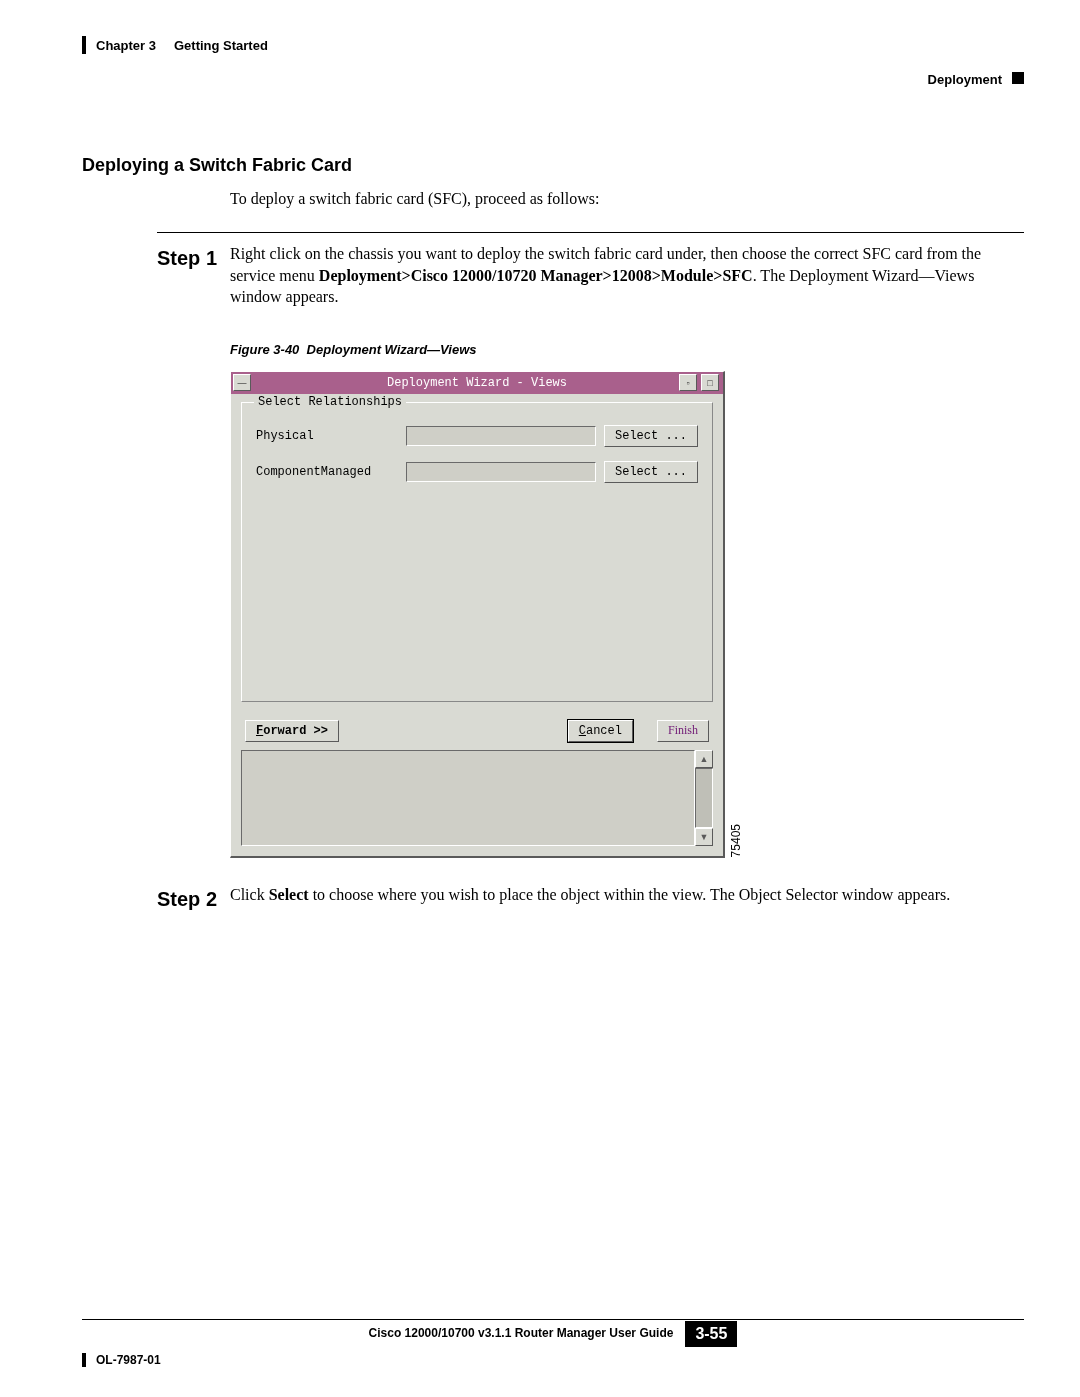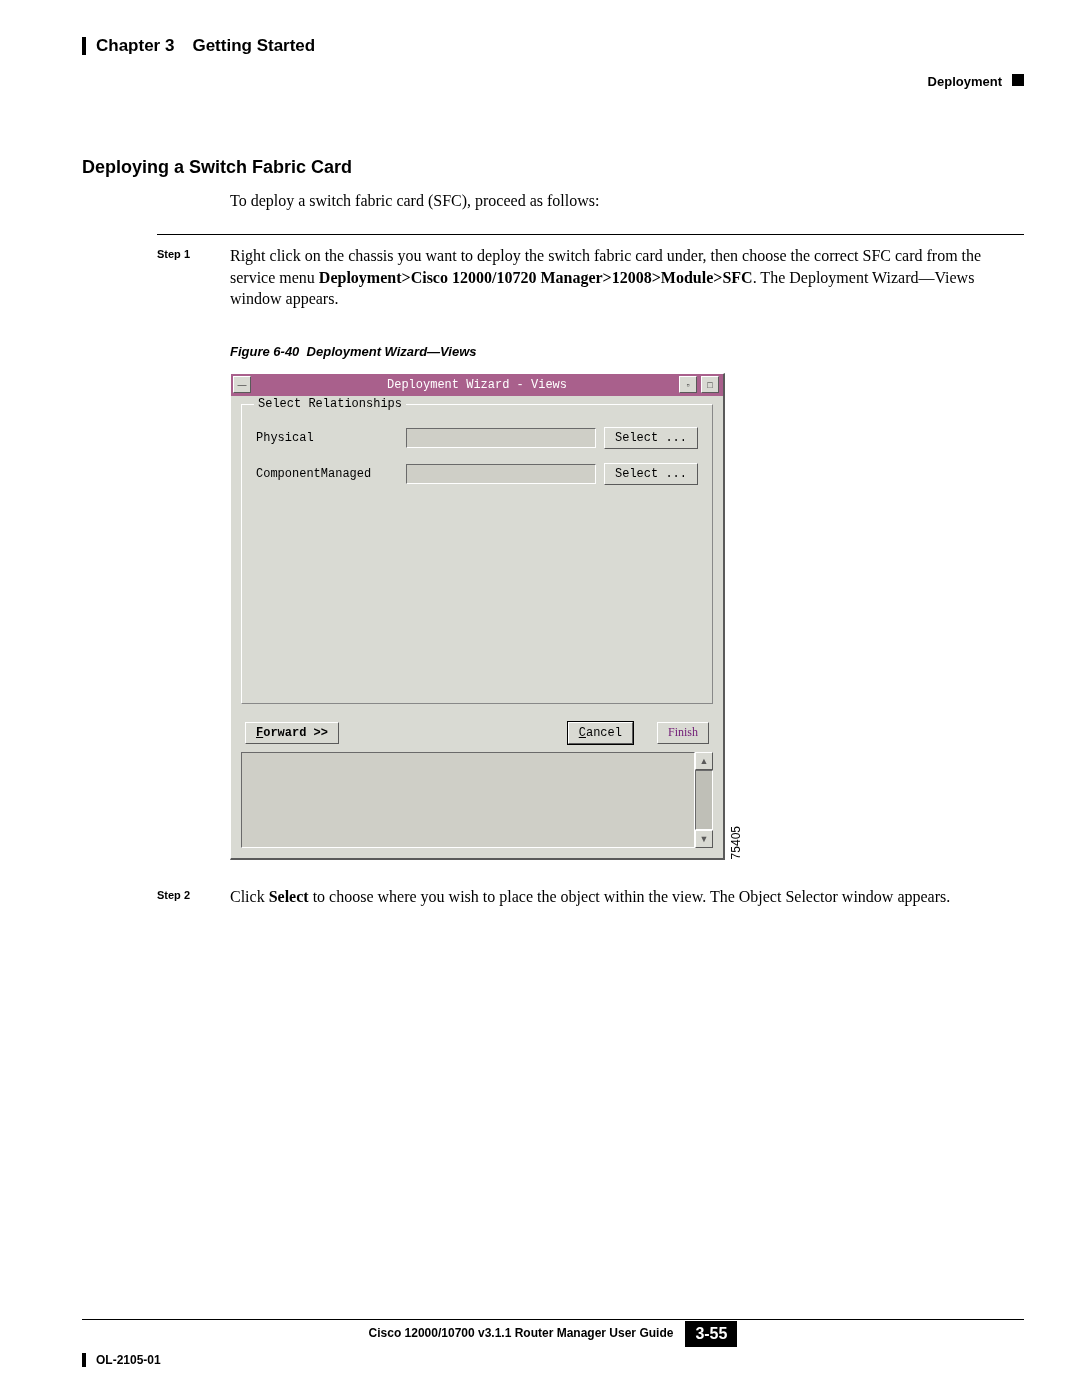--- a/index.html
+++ b/index.html
@@ -15,21 +15,21 @@
     position: relative;
     width: 100%;
     height: 100%;
     padding: 36px 56px 0 82px;
   }
   .header-row {
     display: flex;
     align-items: center;
     font-family: Arial, Helvetica, sans-serif;
     font-weight: bold;
-    font-size: 17px;
+    font-size: 13px;
     margin-bottom: 6px;
   }
   .header-marker {
     width: 4px;
     height: 18px;
     background: #000;
     margin-right: 10px;
   }
   .header-right {
     margin-top: 18px;
@@ -64,21 +64,21 @@
   }
   .step-block {
     display: flex;
     margin-left: 75px;
     font-size: 16px;
     line-height: 1.35;
   }
   .step-label {
     font-family: Arial, Helvetica, sans-serif;
     font-weight: bold;
-    font-size: 11px;
+    font-size: 20px;
     width: 73px;
     flex-shrink: 0;
     padding-top: 2px;
   }
   .step-body { flex: 1; }
   .bold { font-weight: bold; }
   .fig-caption {
     font-family: Arial, Helvetica, sans-serif;
     font-weight: bold;
     font-style: italic;
@@ -320,21 +320,21 @@
   <hr class="hr">
 
   <div class="step-block">
     <div class="step-label">Step 1</div>
     <div class="step-body">
       <span>Right click on the chassis you want to deploy the switch fabric card under, then choose the correct SFC card from the service menu </span><span class="bold">Deployment&gt;Cisco 12000/10720 Manager&gt;12008&gt;Module&gt;SFC</span><span>. The Deployment Wizard—Views window appears.</span>
     </div>
   </div>
 
   <div class="fig-caption">
-    <span>Figure 6-40</span>&nbsp;&nbsp;<span>Deployment Wizard—Views</span>
+    <span>Figure 3-40</span>&nbsp;&nbsp;<span>Deployment Wizard—Views</span>
   </div>
 
   <div class="wizard-wrap">
     <div class="wizard">
       <div class="wiz-titlebar">
         <div class="tb-btn tb-left">—</div>
         <div class="wiz-title">Deployment Wizard - Views</div>
         <div class="tb-right">
           <div class="tb-btn">▫</div>
           <div class="tb-btn">□</div>
@@ -387,16 +387,16 @@
   </div>
 
   <div class="footer">
     <hr class="footer-rule">
     <div class="footer-row1">
       <div class="footer-guide">Cisco 12000/10700 v3.1.1 Router Manager User Guide</div>
       <div class="page-badge">3-55</div>
     </div>
     <div class="footer-row2">
       <div class="footer-marker"></div>
-      <span>OL-2105-01</span>
+      <span>OL-7987-01</span>
     </div>
   </div>
 </div>
 
 </body></html>

